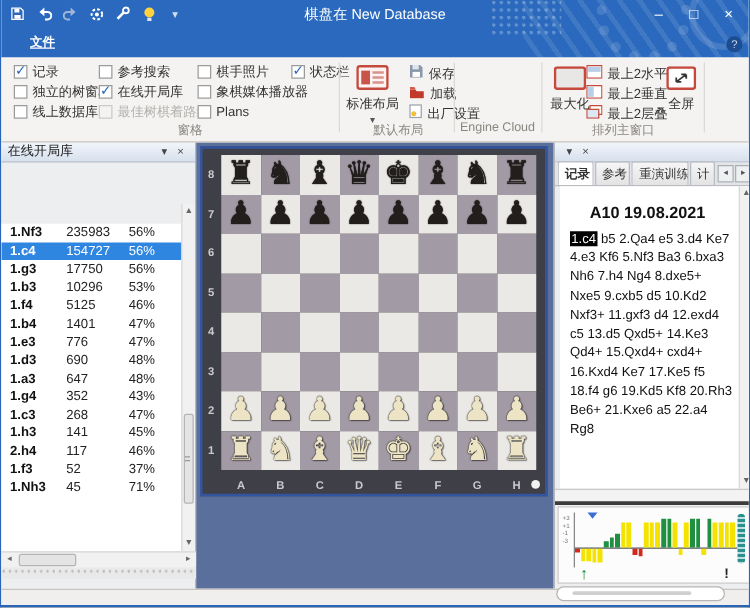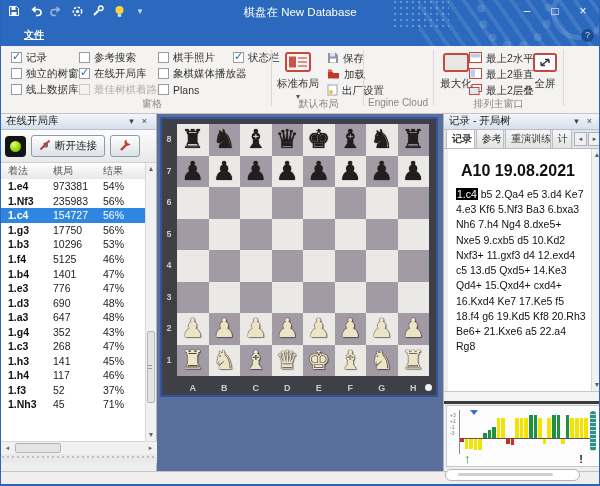--- a/index.html
+++ b/index.html
@@ -93,21 +93,21 @@
   .right-panel{position:absolute;left:442px;top:113px;width:158px;height:358px;background:#eceef0;border-left:1px solid #b4b8bd;box-sizing:border-box;}
   .rp-tabs{position:absolute;left:0;top:17px;width:100%;height:19px;background:#e2e4e7;display:flex;align-items:flex-end;
     padding-left:2px;border-bottom:1px solid #b9bcc0;box-sizing:border-box;}
   .rtab{font-size:10px;color:#333;padding:2px 5px 2px;border:1px solid #b9bcc0;border-bottom:none;
     background:linear-gradient(#f6f6f6,#e3e3e3);margin-right:1px;border-radius:2px 2px 0 0;white-space:nowrap;overflow:hidden;}
   .rtab.active{background:#fff;font-weight:bold;}
   .rtab.cut{max-width:12px;}
   .rt-arrows{margin-left:1px;display:flex;gap:1px;margin-bottom:2px;}
   .rt-ar{width:11px;height:12px;border:1px solid #aab0b8;background:#eef0f2;font-size:7px;color:#555;text-align:center;line-height:12px;}
   .rp-note{position:absolute;left:4px;top:36px;width:154px;height:242px;background:#fff;overflow:hidden;}
-  .note-head{text-align:center;font-size:16px;font-weight:bold;color:#111;margin:13px 14px 7px 0;}
+  .note-head{text-align:center;font-size:13px;font-weight:bold;color:#111;margin:13px 14px 7px 0;}
   .note-moves{padding:0 16px 0 8px;font-size:10.5px;line-height:1.45;color:#111;}
   .hl{background:#000;color:#fff;padding:0 1px;}
   .note-vs{right:0;top:0;height:242px;}
   .rp-gap{position:absolute;left:0;top:278px;width:158px;height:10px;background:#f3f3f3;border-top:1px solid #c8c8c8;box-sizing:border-box;}
   .rp-bar{position:absolute;left:0;top:288px;width:158px;height:3px;background:#3c3c3c;}
   .rp-chart{position:absolute;left:2px;top:292px;width:154px;height:62px;background:#fcfcfc;border:1px solid #c9c9c9;box-sizing:border-box;}
   .plot{position:absolute;left:13px;top:4px;width:130px;height:48px;}
   .axis{position:absolute;left:0;top:28px;width:100%;height:1px;background:#555;}
   .yaxis{position:absolute;left:12px;top:4px;width:1px;height:44px;background:#888;}
   .yticks{position:absolute;left:3px;top:6px;font-size:5px;color:#777;line-height:6px;}
@@ -318,49 +318,21 @@
     </div>
     <div class="gdiv" style="left:562px;"></div>
   </div>
 
   <div class="left-panel">
     <div class="panel-header">
       <span class="ph-title">在线开局库</span>
       <span class="ph-btn">▾</span>
       <span class="ph-btn">×</span>
     </div>
-    <div class="lp-toolbar">
-      <div class="led">
-          <i></i>
-        </div>
-      <div class="tool-btn">
-        <span><svg width="12" height="12">
-              <rect x="4.5" y="3.5" width="4.5" height="5" rx="1" fill="#6b7787"></rect>
-              <path d="M1.5 10.5 L10.5 1.5" stroke="#c23b2e" stroke-width="2"></path>
-            </svg></span>
-        <span>断开连接</span>
-      </div>
-      <div class="tool-btn" style="width:30px;justify-content:center;">
-        <span><svg width="14" height="14">
-              <path d="M3 12 L9 6" stroke="#c23b2e" stroke-width="2.4"></path>
-              <path d="M8.2 1.6a3.2 3.2 0 1 0 4.3 4.3l-2.4-.5-1.4-1.4z" fill="#c23b2e"></path>
-            </svg></span>
-      </div>
-    </div>
-    <div class="lp-thead">
-      <span class="c1">着法</span>
-      <span class="c2">棋局</span>
-      <span class="c3">结果</span>
-    </div>
     <div class="lp-rows" id="lp-rows">
-        <div class="trow">
-          <span class="c1">1.e4</span>
-          <span class="c2">973381</span>
-          <span class="c3">54%</span>
-        </div>
         <div class="trow">
           <span class="c1">1.Nf3</span>
           <span class="c2">235983</span>
           <span class="c3">56%</span>
         </div>
         <div class="trow selected">
           <span class="c1">1.c4</span>
           <span class="c2">154727</span>
           <span class="c3">56%</span>
         </div>
@@ -408,21 +380,21 @@
           <span class="c1">1.c3</span>
           <span class="c2">268</span>
           <span class="c3">47%</span>
         </div>
         <div class="trow">
           <span class="c1">1.h3</span>
           <span class="c2">141</span>
           <span class="c3">45%</span>
         </div>
         <div class="trow">
-          <span class="c1">1.h4</span>
+          <span class="c1">2.h4</span>
           <span class="c2">117</span>
           <span class="c3">46%</span>
         </div>
         <div class="trow">
           <span class="c1">1.f3</span>
           <span class="c2">52</span>
           <span class="c3">37%</span>
         </div>
         <div class="trow">
           <span class="c1">1.Nh3</span>
@@ -595,21 +567,20 @@
           <div class="file-label" style="left: 172.5px;">F</div>
           <div class="file-label" style="left: 204px;">G</div>
           <div class="file-label" style="left: 235.5px;">H</div>
         </div>
       <div class="move-dot"></div>
     </div>
   </div>
 
   <div class="right-panel">
     <div class="panel-header">
-      <span class="ph-title">记录 - 开局树</span>
       <span class="ph-btn">▾</span>
       <span class="ph-btn">×</span>
     </div>
     <div class="rp-tabs" id="rtabs">
         <div class="rtab active">记录</div>
         <div class="rtab">参考</div>
         <div class="rtab">重演训练</div>
         <div class="rtab cut">计</div>
         <div class="rt-arrows">
           <div class="rt-ar">◂</div>

